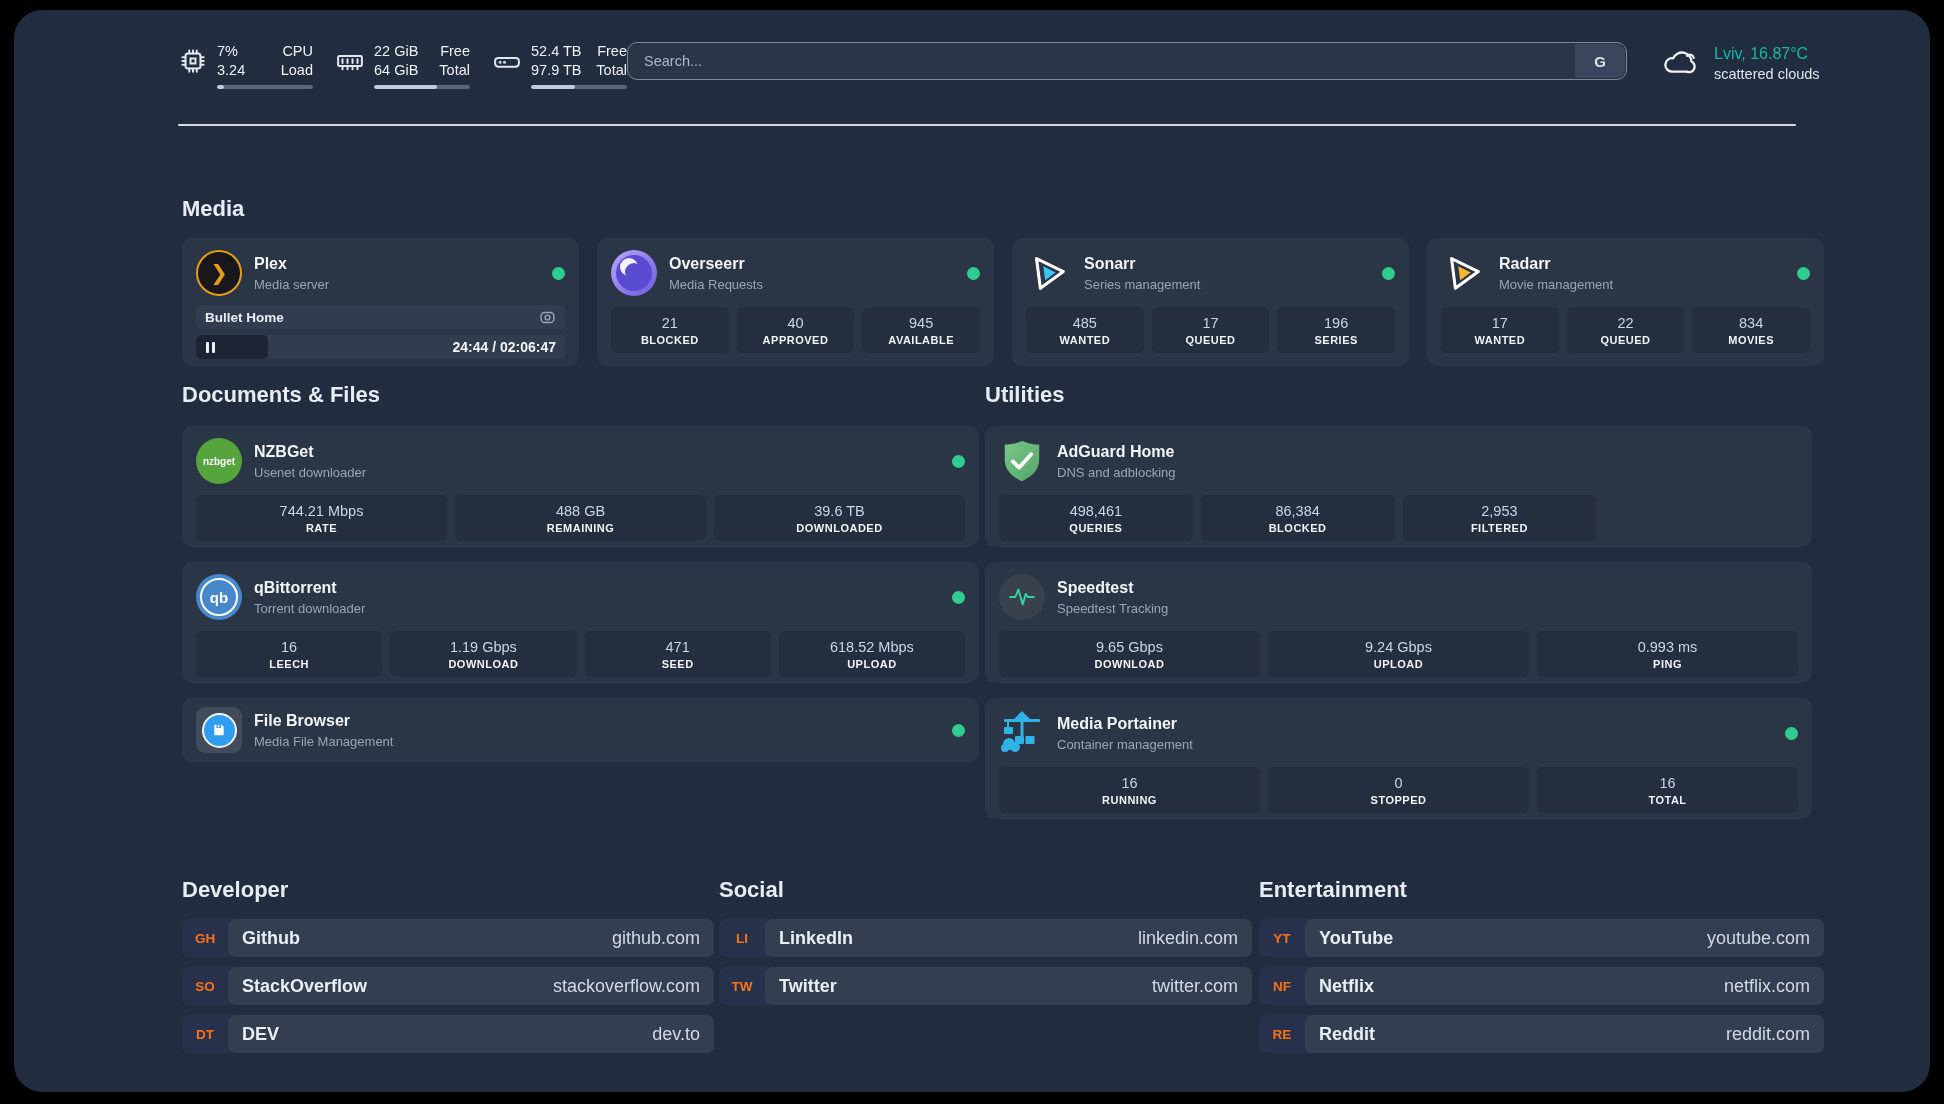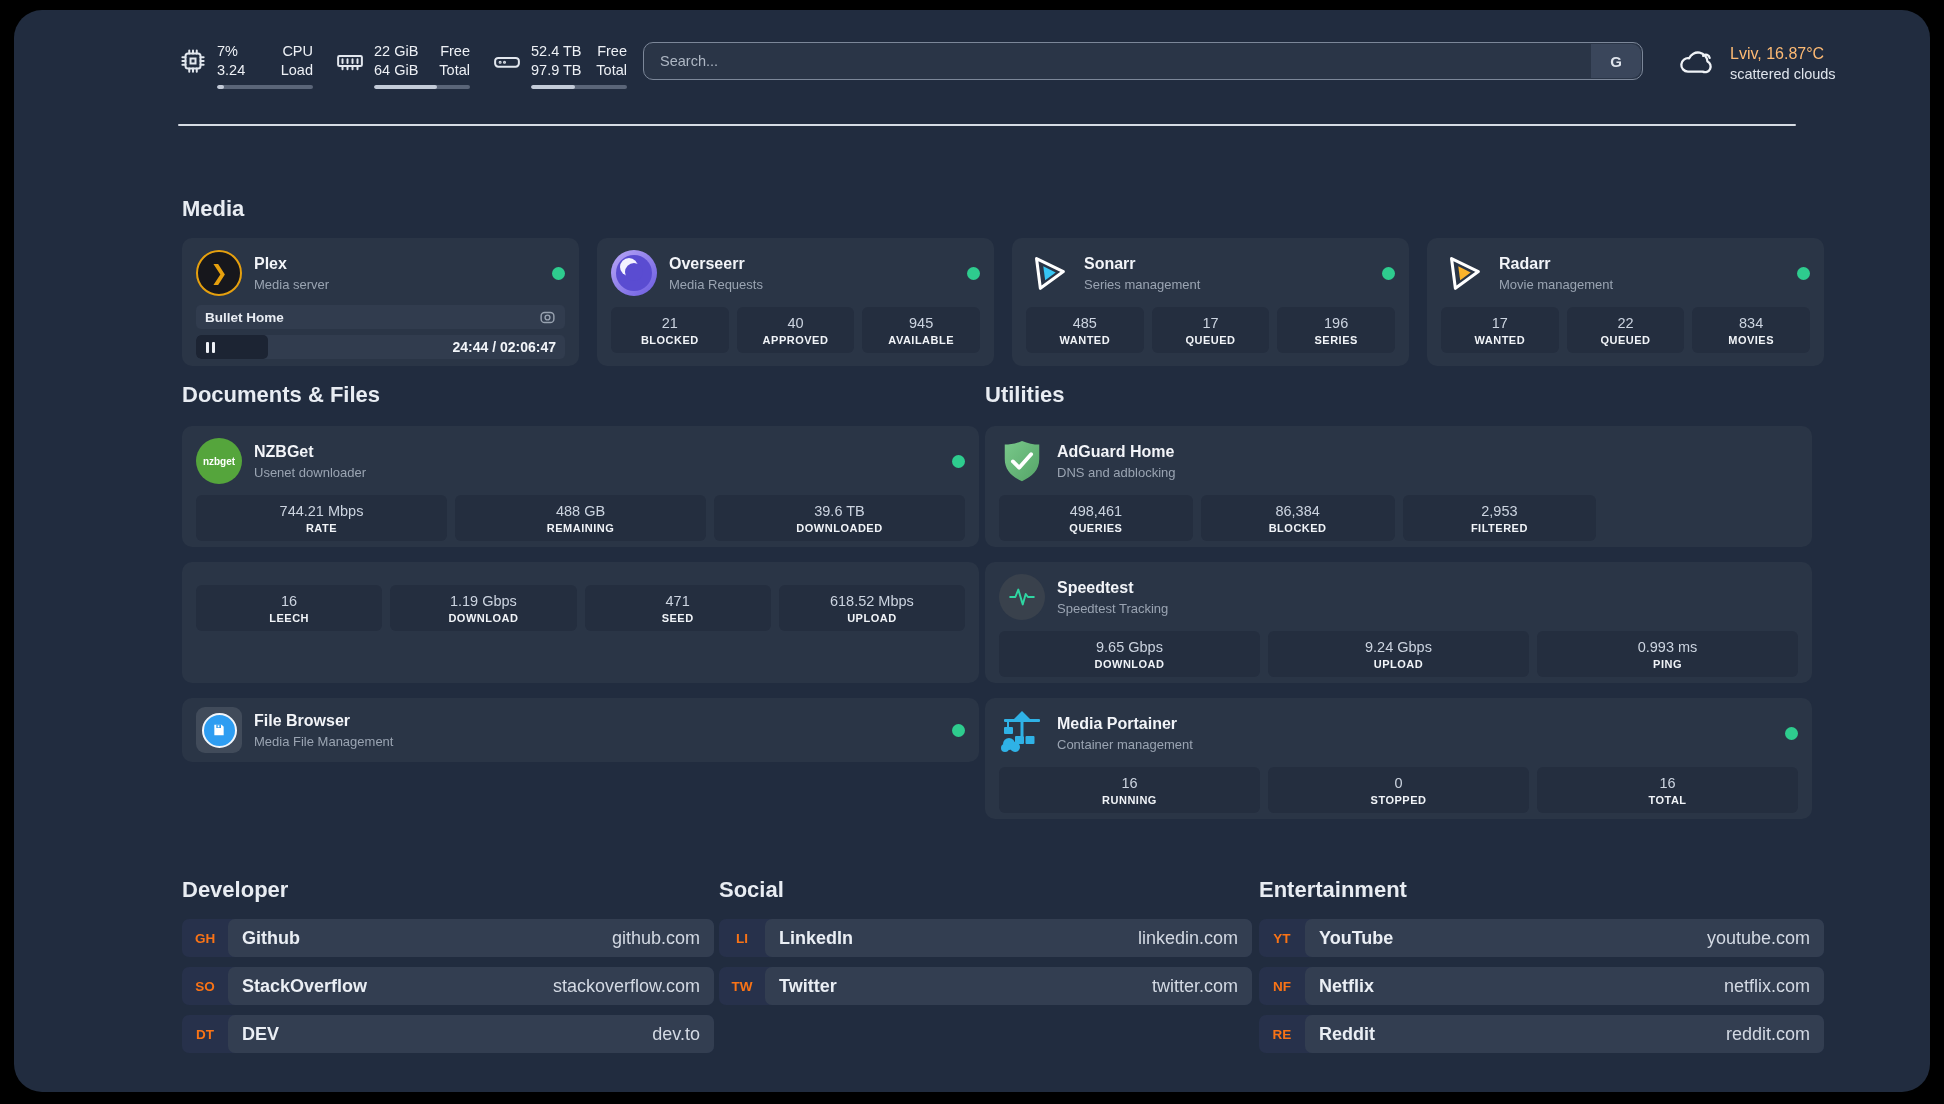--- a/index.html
+++ b/index.html
@@ -14,31 +14,31 @@
   }
   
   .header{position:absolute;left:164px;top:32px;right:134px;display:flex;align-items:flex-start;}
   .metrics{display:flex;gap:22px;flex:none;}
   .metric{display:flex;gap:9px;align-items:flex-start;}
   .micon{width:30px;height:30px;margin-top:4px;flex:none;}
   .mbody{width:96px;}
   .mrow{display:flex;justify-content:space-between;font-size:14.5px;color:#edf0f5;line-height:19px;}
   .mbar{margin-top:5px;height:4px;border-radius:2px;background:#5a6578;overflow:hidden;}
   .mfill{height:100%;border-radius:2px;background:#c3cbd8;}
-  .search{position:relative;height:38px;flex:none;width:1000px;margin-left:16px;
+  .search{position:relative;height:38px;flex:none;width:1000px;margin-left:0;
     background:#2a3547;border:1px solid #7c8799;border-radius:10px;box-sizing:border-box;}
   .search input{
     position:absolute;inset:0;background:transparent;border:0;outline:none;
     color:#e8ecf2;font-size:14.5px;padding:0 64px 0 16px;font-family:inherit;width:100%;box-sizing:border-box;}
   .search input::placeholder{color:#aeb7c4;}
   .seng{position:absolute;right:1px;top:1px;bottom:1px;width:50px;background:#3a465b;
     border-radius:0 9px 9px 0;display:flex;align-items:center;justify-content:center;
     font-size:15px;font-weight:700;color:#dfe4ec;cursor:pointer;}
   .weather{display:flex;gap:13px;align-items:center;margin-left:32px;flex:none;}
-  .wloc{font-size:16px;color:#fdba74;line-height:21px;}
+  .wloc{font-size:16px;color:#14b8a6;line-height:21px;}
   .wcond{font-size:14.5px;color:#dfe4ec;line-height:20px;}
   .divider{position:absolute;left:164px;top:114px;width:1618px;height:2px;background:#e6ebf2;opacity:.92;border-radius:1px;}
   
   .content{position:absolute;left:168px;top:150px;width:1642px;}
   .section-title{font-size:22px;font-weight:600;color:#e8ecf2;}
   .st-media{margin:36px 0 16px;}
   .media-grid{display:grid;grid-template-columns:repeat(4,1fr);gap:18px;}
   .card{background:#2a3546;border-radius:10px;padding:12px 14px;box-sizing:border-box;cursor:pointer;}
   .h128{height:128px;} .h121{height:121px;} .h64{height:64px;padding-top:9px;}
   .app{display:flex;align-items:center;gap:12px;height:46px;}
@@ -333,20 +333,28 @@
                 <span class="tlab">REMAINING</span>
               </div>
             <div class="tile">
                 <span class="tval">39.6 TB</span>
                 <span class="tlab">DOWNLOADED</span>
               </div>
           </div>
         </div>
 
         <div class="card h121 mb14">
+          <div class="app">
+            <div class="aicon qb-icon">qb</div>
+            <div class="atitle">
+              <div class="name">qBittorrent</div>
+              <div class="sub">Torrent downloader</div>
+            </div>
+            <span class="dot"></span>
+          </div>
           <div class="stats c4">
             <div class="tile">
                 <span class="tval">16</span>
                 <span class="tlab">LEECH</span>
               </div>
             <div class="tile">
                 <span class="tval">1.19 Gbps</span>
                 <span class="tlab">DOWNLOAD</span>
               </div>
             <div class="tile">

